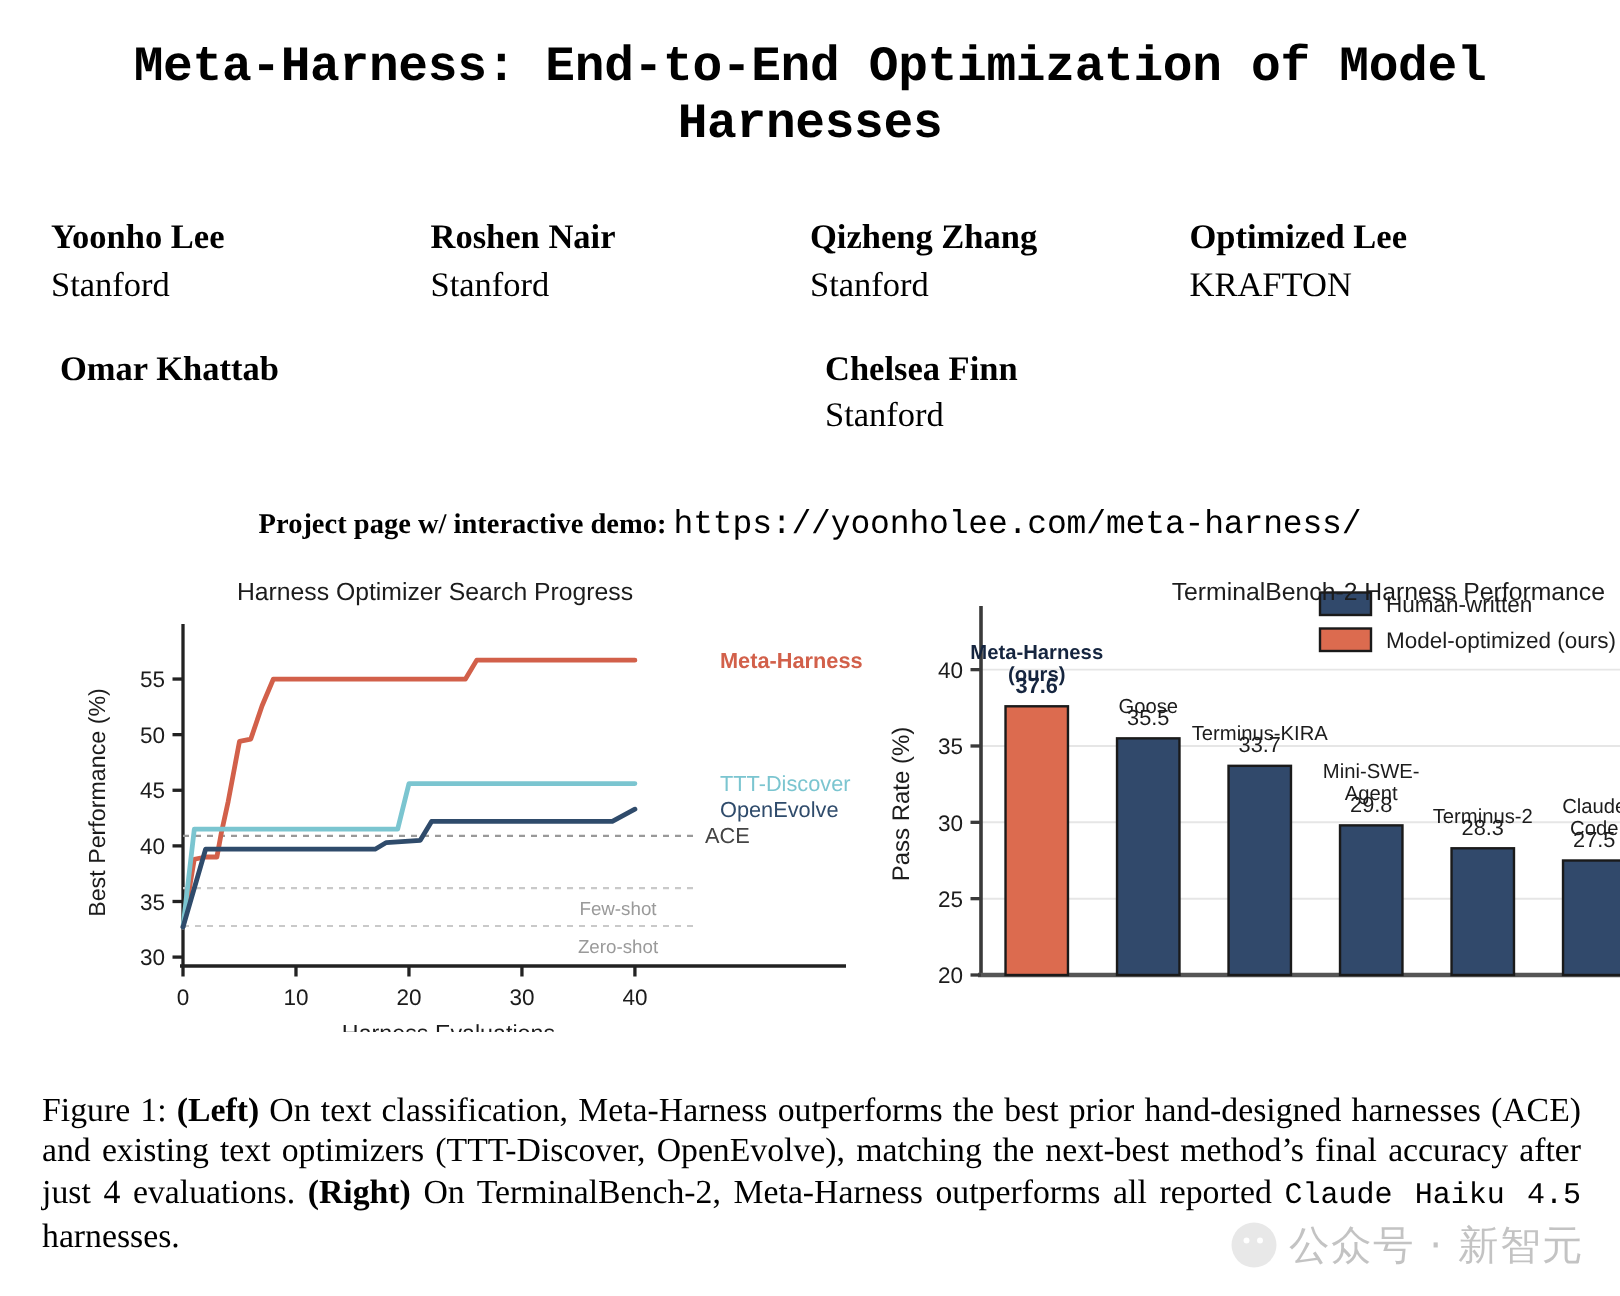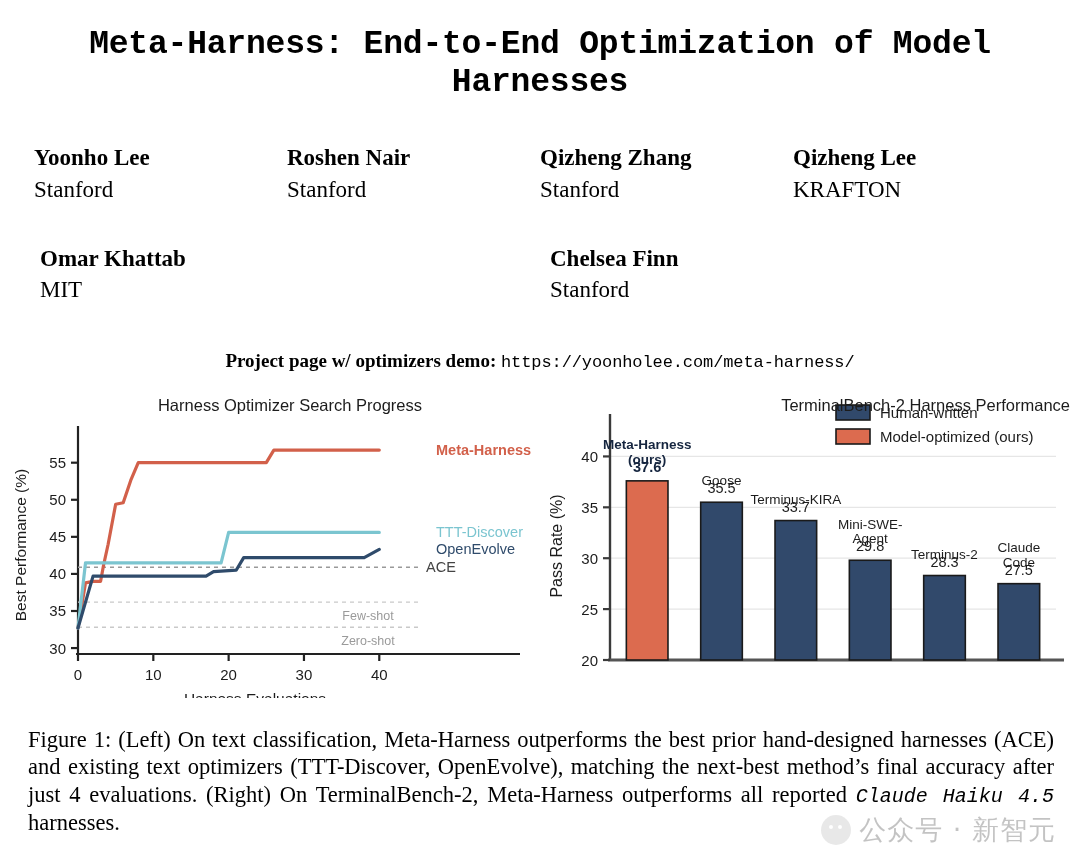--- a/index.html
+++ b/index.html
@@ -25,21 +25,21 @@
     margin: 26px 18px 0 18px;
     line-height: 1.15;
   }
 
   
   .authors-block { margin-top: 42px; padding: 0 34px; }
   .author-row {
     display: flex;
     width: 100%;
   }
-  .author-row.row2 { margin-top: 40px; }
+  .author-row.row2 { margin-top: 27px; }
   .author {
     display: flex;
     flex-direction: column;
   }
   .author-row.row1 .author { width: 25%; }
   .author-row.row2 .author { width: 50%; }
   .author-row.row2 .author:first-child { padding-left: 6px; }
   .author-row.row2 .author:nth-child(2) { padding-left: 10px; }
   .author-name {
     font-family: "Liberation Serif", serif;
@@ -63,32 +63,32 @@
   .link-line {
     font-size: 19px;
     white-space: nowrap;
   }
   .link-label {
     font-family: "Liberation Serif", serif;
     font-weight: bold;
   }
   .link-url {
     font-family: "Liberation Mono", monospace;
-    font-size: 17px;
+    font-size: 22px;
     letter-spacing: -0.1px;
   }
 
   
   .figure-area {
     margin-top: 16px;
     display: flex;
     width: 1080px;
     height: 306px;
   }
-  .panel { position: relative; }
+  .panel { position: relative; padding-left: 44px; }
   .panel-left  { width: 540px; height: 306px; }
   .panel-right { width: 540px; height: 306px; }
 
   .chart-title {
     position: absolute;
     top: 4px;
     left: 0; right: 0;
     text-align: center;
     font-family: "Liberation Sans", sans-serif;
     font-size: 16.5px;
@@ -104,25 +104,24 @@
     position: absolute;
     left: 28px;
     right: 26px;
     top: 726px;
     font-family: "Liberation Serif", serif;
     font-size: 22.5px;
     line-height: 1.22;
     text-align: justify;
     color: #000;
   }
-  .caption b { font-weight: normal; }
+  .caption b { font-weight: bold; }
   .caption .mono {
     font-family: "Liberation Mono", monospace;
     font-size: 20px;
-    font-style: italic;
   }
 
   
   .watermark {
     position: absolute;
     right: 24px;
     bottom: 16px;
     display: flex;
     align-items: center;
     gap: 8px;
@@ -166,39 +165,38 @@
     </div>
     <div class="author">
       <span class="author-name">Roshen Nair</span>
       <span class="author-affil">Stanford</span>
     </div>
     <div class="author">
       <span class="author-name">Qizheng Zhang</span>
       <span class="author-affil">Stanford</span>
     </div>
     <div class="author">
-      <span class="author-name">Qizheng Lee</span>
+      <span class="author-name">Optimized Lee</span>
       <span class="author-affil">KRAFTON</span>
     </div>
   </div>
   <div class="author-row row2">
     <div class="author">
       <span class="author-name">Omar Khattab</span>
-      <span class="author-affil">MIT</span>
     </div>
     <div class="author">
       <span class="author-name">Chelsea Finn</span>
       <span class="author-affil">Stanford</span>
     </div>
   </div>
 </div>
 
 <div class="links-block">
   <div class="link-line">
-    <span class="link-label">Project page w/ optimizers demo</span><span class="link-label">: </span><span class="link-url">https://yoonholee.com/meta-harness/</span>
+    <span class="link-label">Project page w/ interactive demo</span><span class="link-label">: </span><span class="link-url">https://yoonholee.com/meta-harness/</span>
   </div>
 </div>
 
 <div class="figure-area">
 
   <div class="panel panel-left">
     <div class="chart-title">Harness Optimizer Search Progress</div>
     <svg id="svg-left" width="540" height="306" viewBox="0 0 540 306">
         <line x1="78" y1="34" x2="78" y2="262" stroke="#222" stroke-width="2.2"></line>
         <line x1="76" y1="262" x2="520" y2="262" stroke="#222" stroke-width="2.2"></line>

